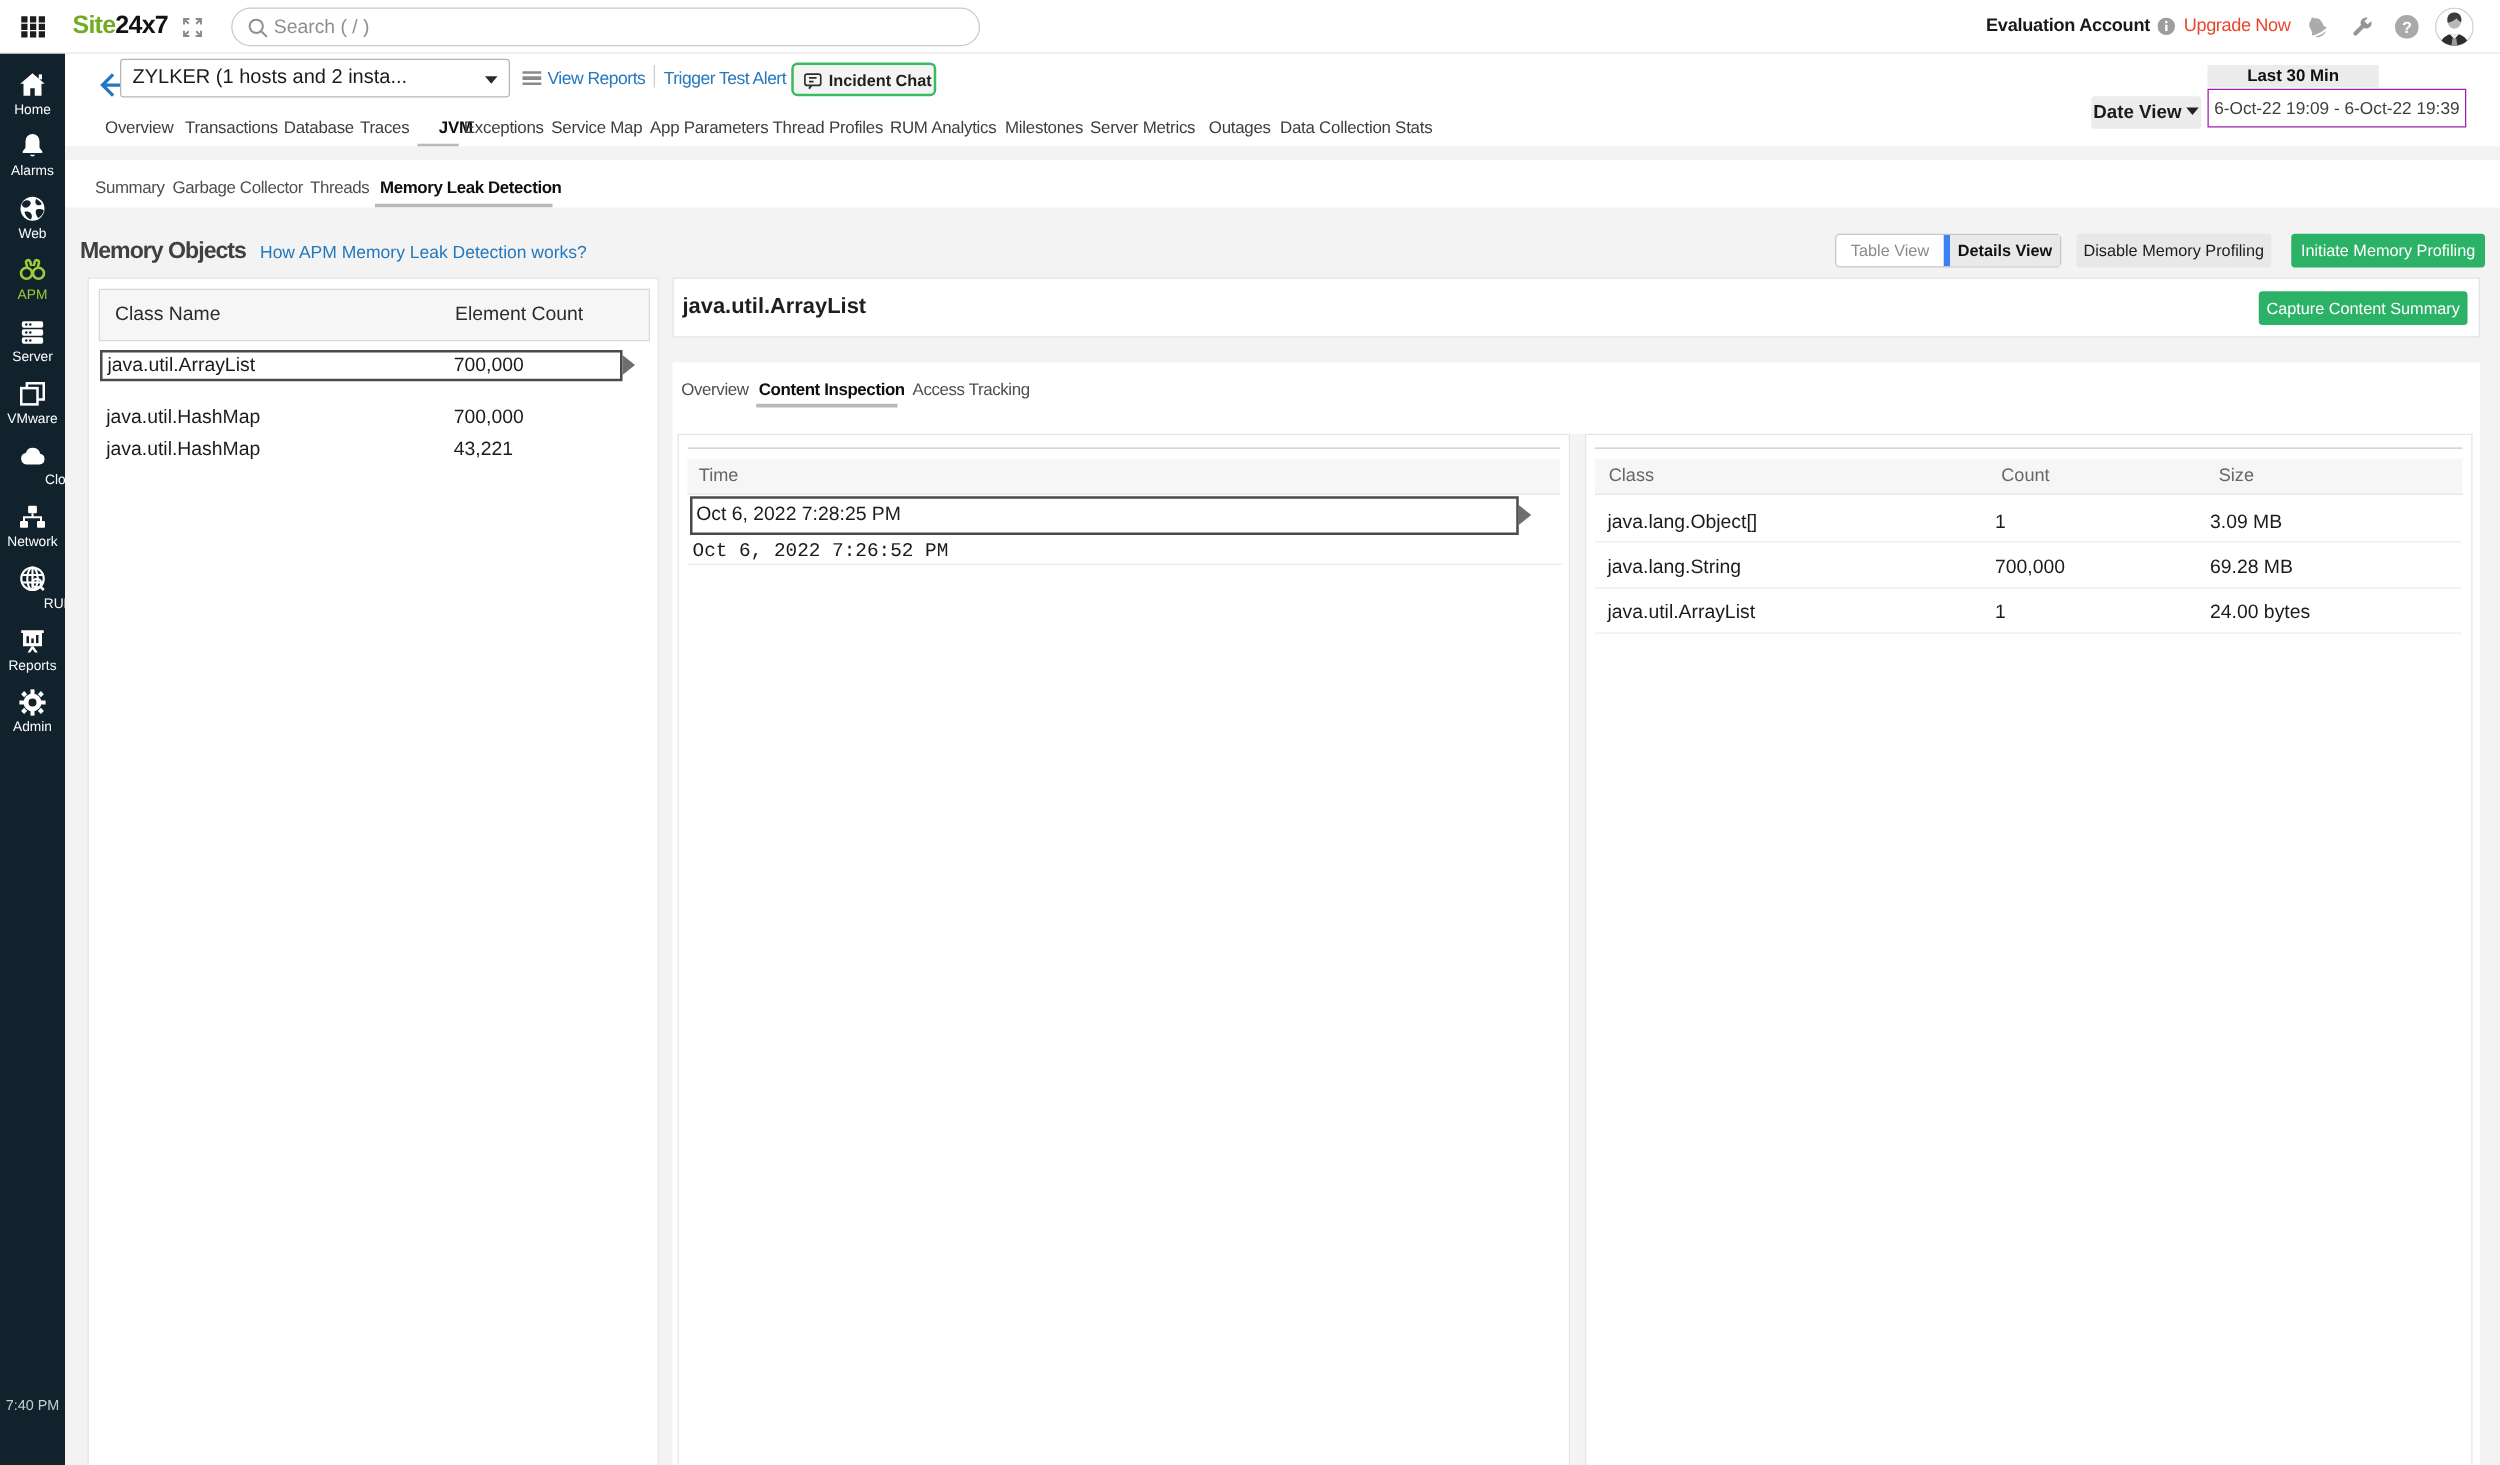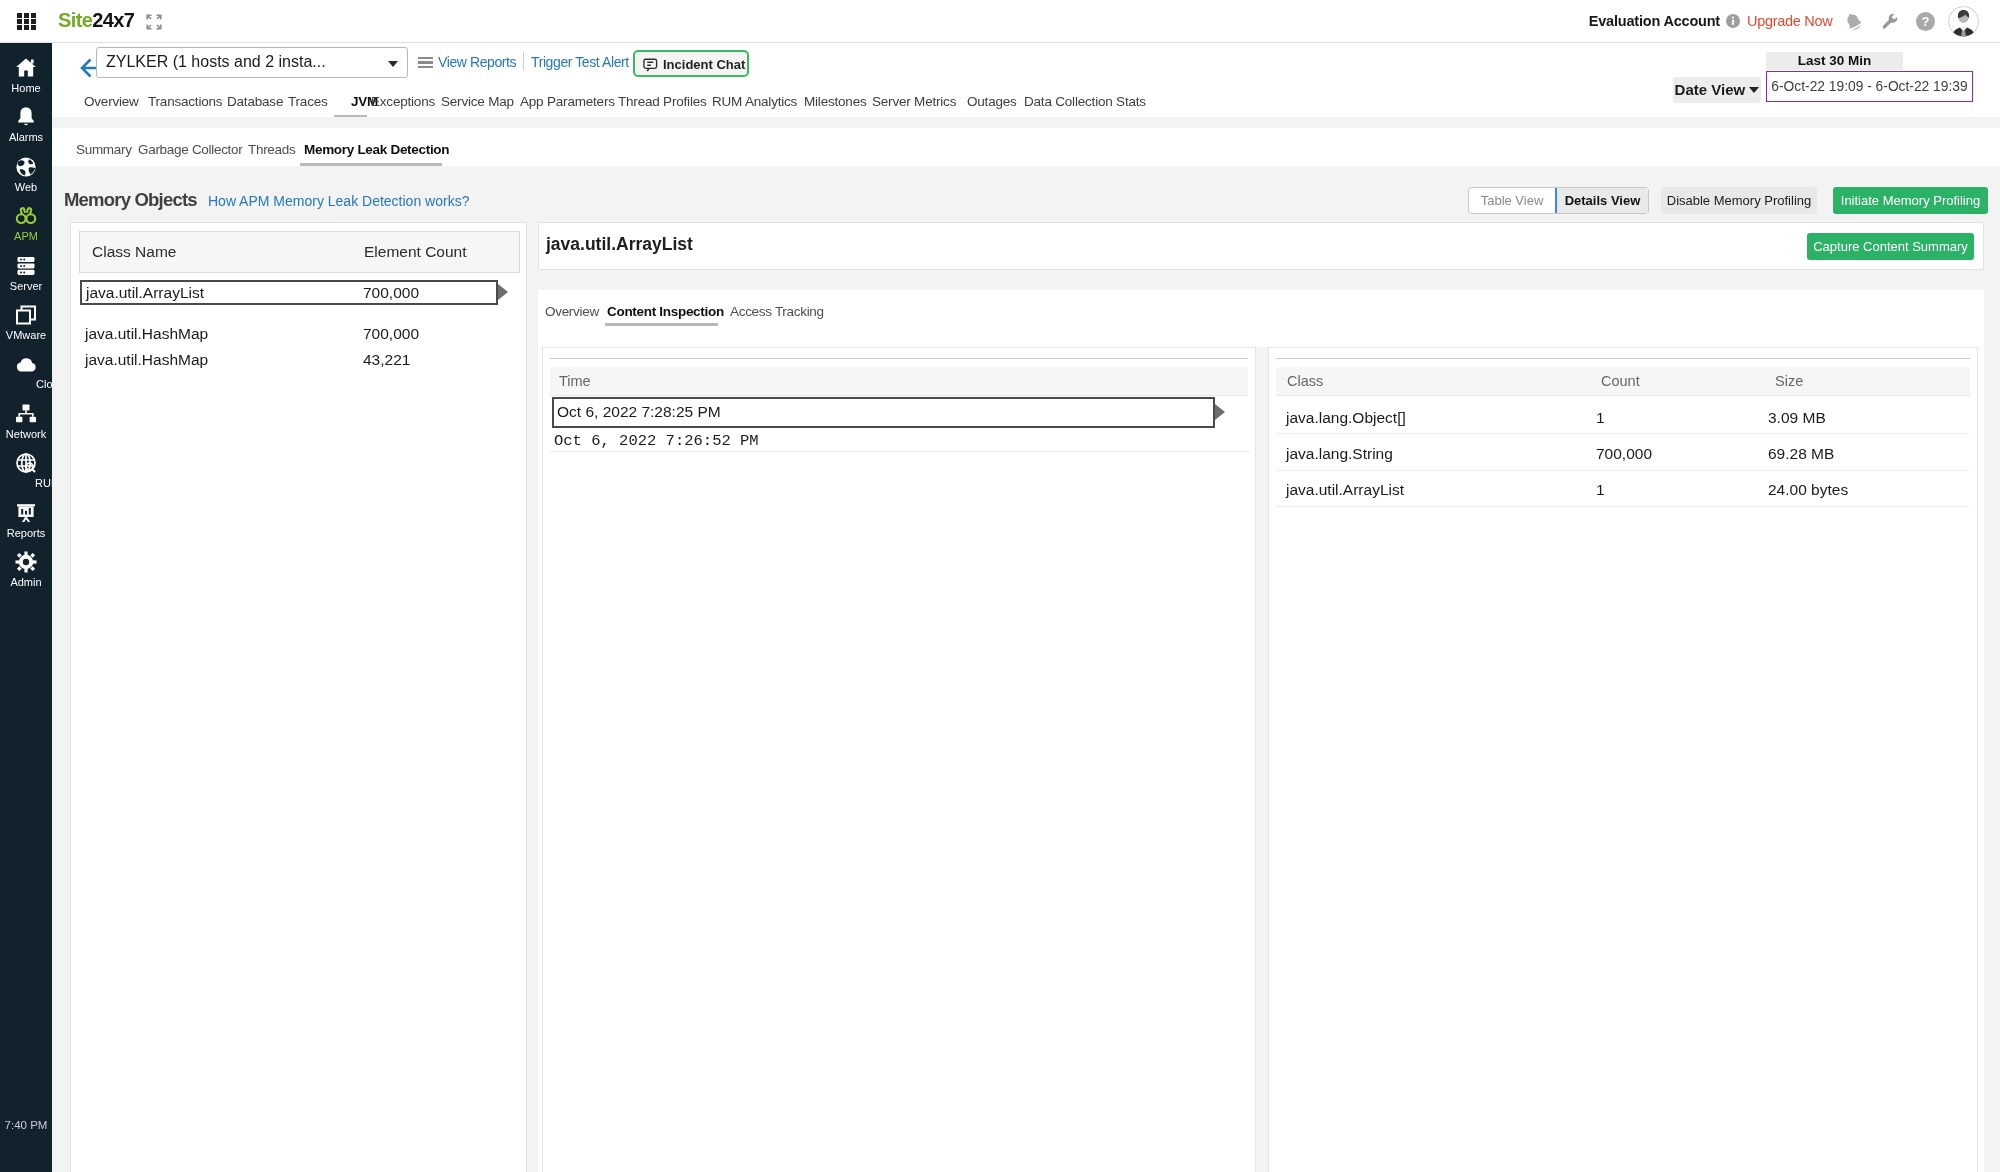--- a/index.html
+++ b/index.html
@@ -52,21 +52,21 @@
 #subtabbar .act { font-weight:bold; color:#0f0f0f; }
 #subtabs { position:absolute; left:0; top:14px; height:17px; }
 #mldline { position:absolute; left:230px; top:35px; width:142px; height:3px; background:#b9b9b9; }
 #contentbg { position:absolute; left:52px; top:166px; width:1948px; height:1006px; background:#f3f3f3; }
 
 
 #memobj { position:absolute; left:64px; top:189px; font-size:18.5px; letter-spacing:-0.8px; font-weight:bold; color:#404040; }
 #howlink { position:absolute; left:208px; top:193px; font-size:14px; color:#2478bd; white-space:nowrap; }
 #viewtoggle { position:absolute; left:1468px; top:187px; width:181px; height:27px; border:1px solid #c6c6c6; border-radius:4px; background:#fff; font-size:13px; }
 #viewtoggle .tv { position:absolute; left:0; top:0; width:86px; height:25px; line-height:25px; text-align:center; color:#8a8a8a; white-space:nowrap; }
-#viewtoggle .dv { position:absolute; left:86px; top:0; width:93px; height:25px; line-height:25px; text-align:center; background:#e9e9e9; border-left:2px solid #3b82f6; font-weight:bold; color:#111; }
+#viewtoggle .dv { position:absolute; left:86px; top:0; width:93px; height:25px; line-height:25px; text-align:center; background:#e9e9e9; border-left:5px solid #3b82f6; font-weight:bold; color:#111; }
 #disablebtn { position:absolute; left:1661px; top:187px; width:156px; height:27px; background:#e8e8e8; border-radius:3px; font-size:13px; color:#1c1c1c; text-align:center; line-height:27px; white-space:nowrap; }
 #initbtn { position:absolute; left:1833px; top:187px; width:155px; height:27px; background:#2cb267; border-radius:3px; font-size:13px; color:#fff; text-align:center; line-height:27px; white-space:nowrap; }
 
 
 #leftcard { position:absolute; left:70px; top:222px; width:457px; height:956px; background:#fff; border:1px solid #e2e2e2; }
 #lchead { position:absolute; left:8px; top:8px; width:441px; height:42px; background:#f6f6f6; border:1px solid #d9d9d9; font-size:15.5px; color:#2c2c2c; }
 #lchead .c1 { position:absolute; left:12px; top:11px; }
 #lchead .c2 { position:absolute; left:284px; top:11px; }
 .selrow { position:absolute; background:#fff; border:2.5px solid #4a4a4a; font-size:15.5px; color:#1b1b1b; }
 #lcsel { left:9px; top:57px; width:418px; height:25px; }
@@ -117,20 +117,27 @@
       <div style="left: 0px; top: 12.4px;"></div>
       <div style="left: 7px; top: 12.4px;"></div>
       <div style="left: 14px; top: 12.4px;"></div>
     </div>
   <div id="logo"><span class="g">Site</span>24x7</div>
   <svg class="abs" style="left:146px;top:14px" width="16" height="16" viewBox="0 0 16 16" fill="none" stroke="#8a8a8a" stroke-width="1.5">
     <path d="M6 1H1v5M10 1h5v5M6 15H1v-5M10 15h5v-5" stroke="none" fill="none"></path>
     <path d="M1 6V1h5M15 6V1h-5M1 10v5h5M15 10v5h-5" fill="none" stroke="none"></path>
     <path d="M1.2 5.5V1.2h4.3M5 5 1.6 1.6M14.8 5.5V1.2h-4.3M11 5l3.4-3.4M1.2 10.5v4.3h4.3M5 11l-3.4 3.4M14.8 10.5v4.3h-4.3M11 11l3.4 3.4"></path>
   </svg>
+  <div id="searchbox">
+    <svg class="abs" style="left:12px;top:7px" width="17" height="17" viewBox="0 0 17 17" fill="none" stroke="#8f8f8f" stroke-width="1.6">
+      <circle cx="7" cy="7" r="5.3"></circle>
+        <path d="M11 11l4.5 4.5"></path>
+    </svg>
+    <div class="ph">Search ( / )</div>
+  </div>
   <div class="abs" style="left:1585px;top:13px;width:135px;text-align:right;font-size:14.5px;letter-spacing:-0.2px;font-weight:bold;color:#191919;white-space:nowrap;">Evaluation Account</div>
   <svg class="abs" style="left:1726px;top:14px" width="14" height="14" viewBox="0 0 14 14">
     <circle cx="7" cy="7" r="7" fill="#9e9e9e"></circle>
     <rect x="6.1" y="5.8" width="1.9" height="5" fill="#fff"></rect>
       <circle cx="7" cy="3.6" r="1.1" fill="#fff"></circle>
   </svg>
   <div class="abs" style="left:1747px;top:13px;font-size:14.5px;letter-spacing:-0.3px;color:#e6472e;white-space:nowrap;">Upgrade Now</div>
   <svg class="abs" style="left:1843px;top:11px" width="21" height="21" viewBox="0 0 24 24">
     <g transform="rotate(-28 12 12)" fill="#ababab">
         <path d="M12 2.6c-.9 0-1.6.7-1.6 1.5C7.8 4.8 6 7 6 9.7v4.6l-1.8 2.4c2.4 1.5 13.2 1.5 15.6 0L18 14.3V9.7c0-2.7-1.8-4.9-4.4-5.6 0-.8-.7-1.5-1.6-1.5z"></path>

